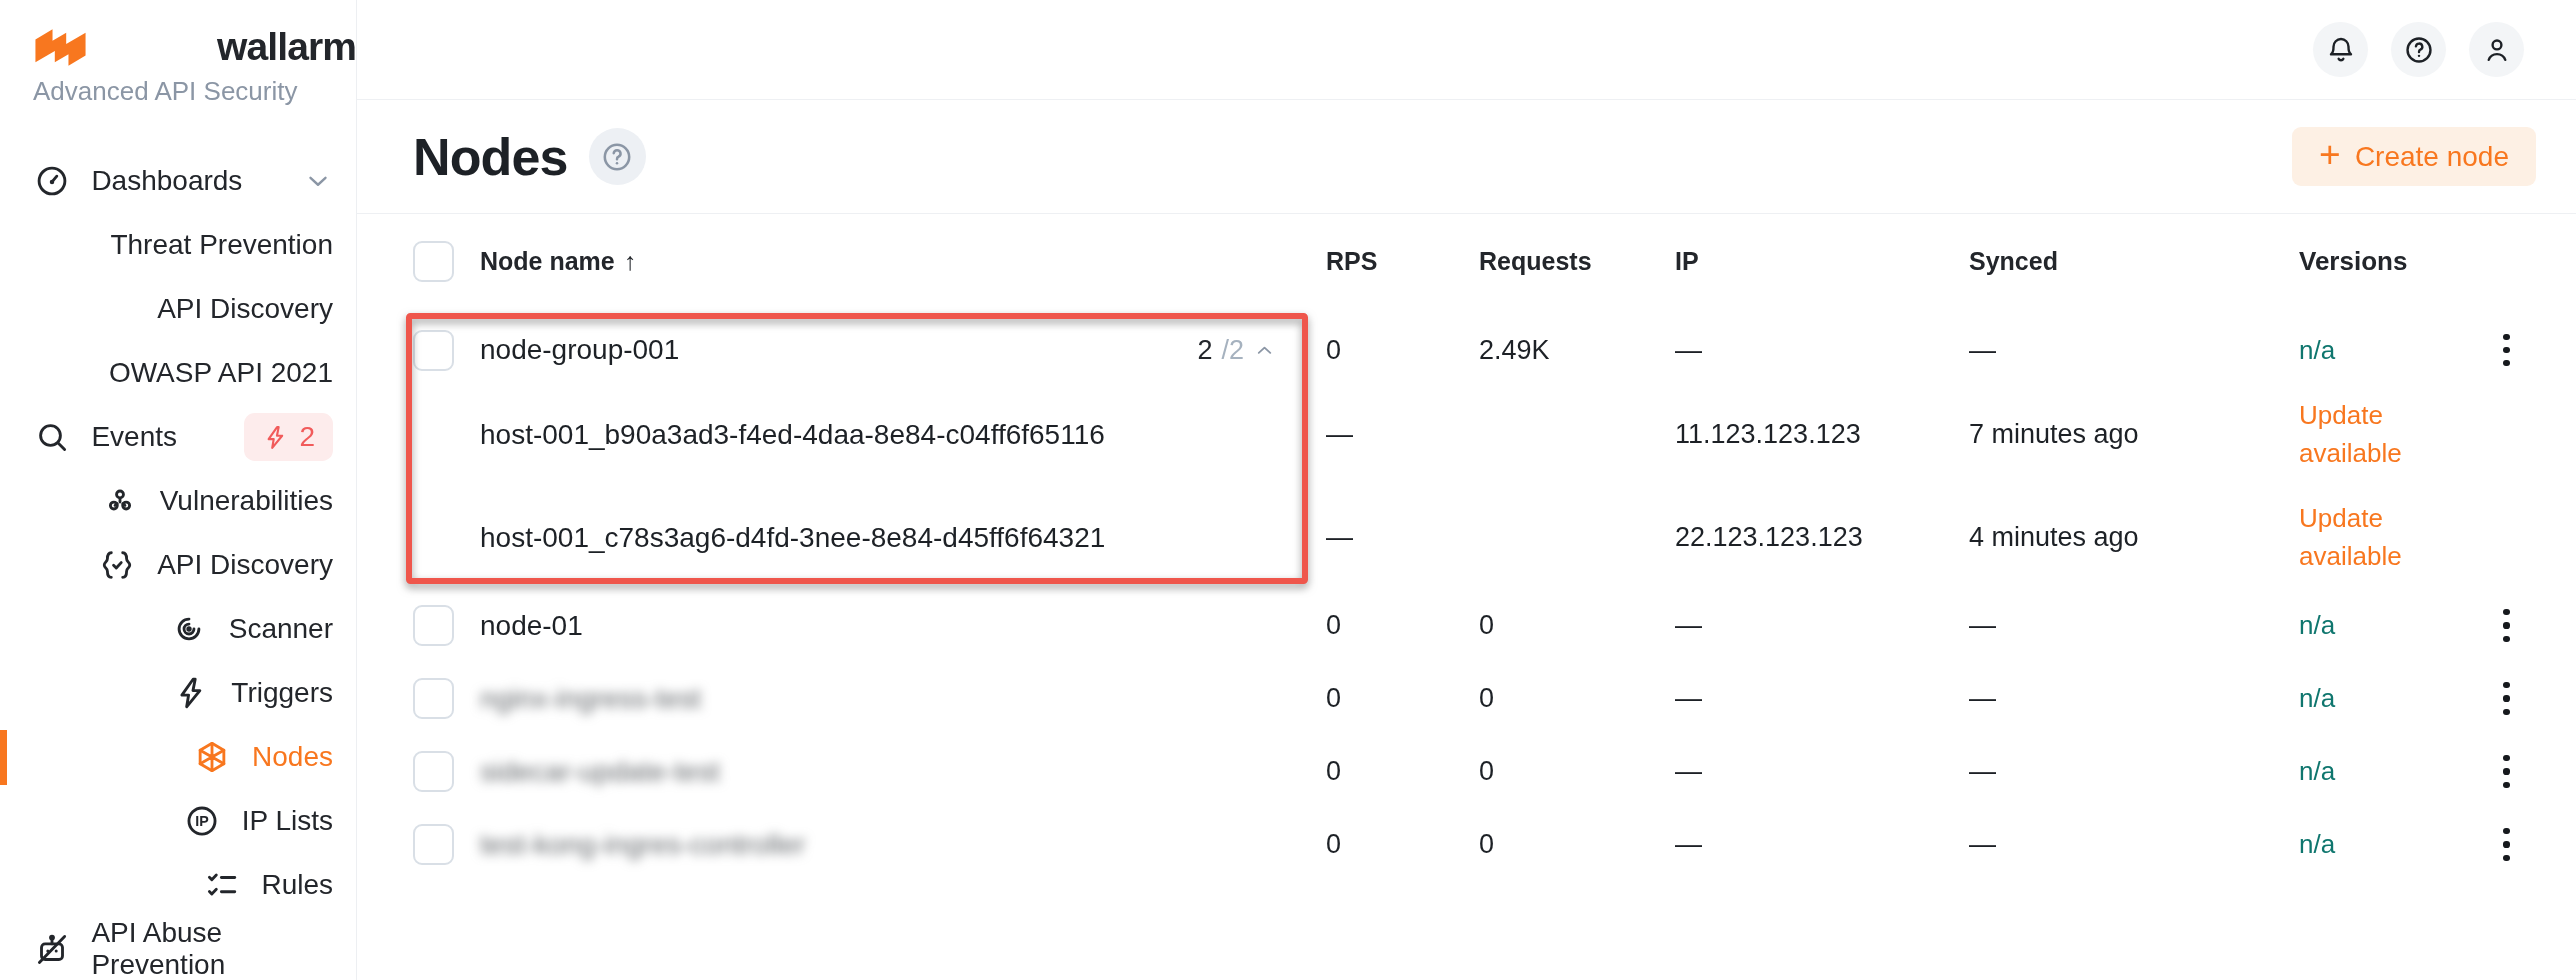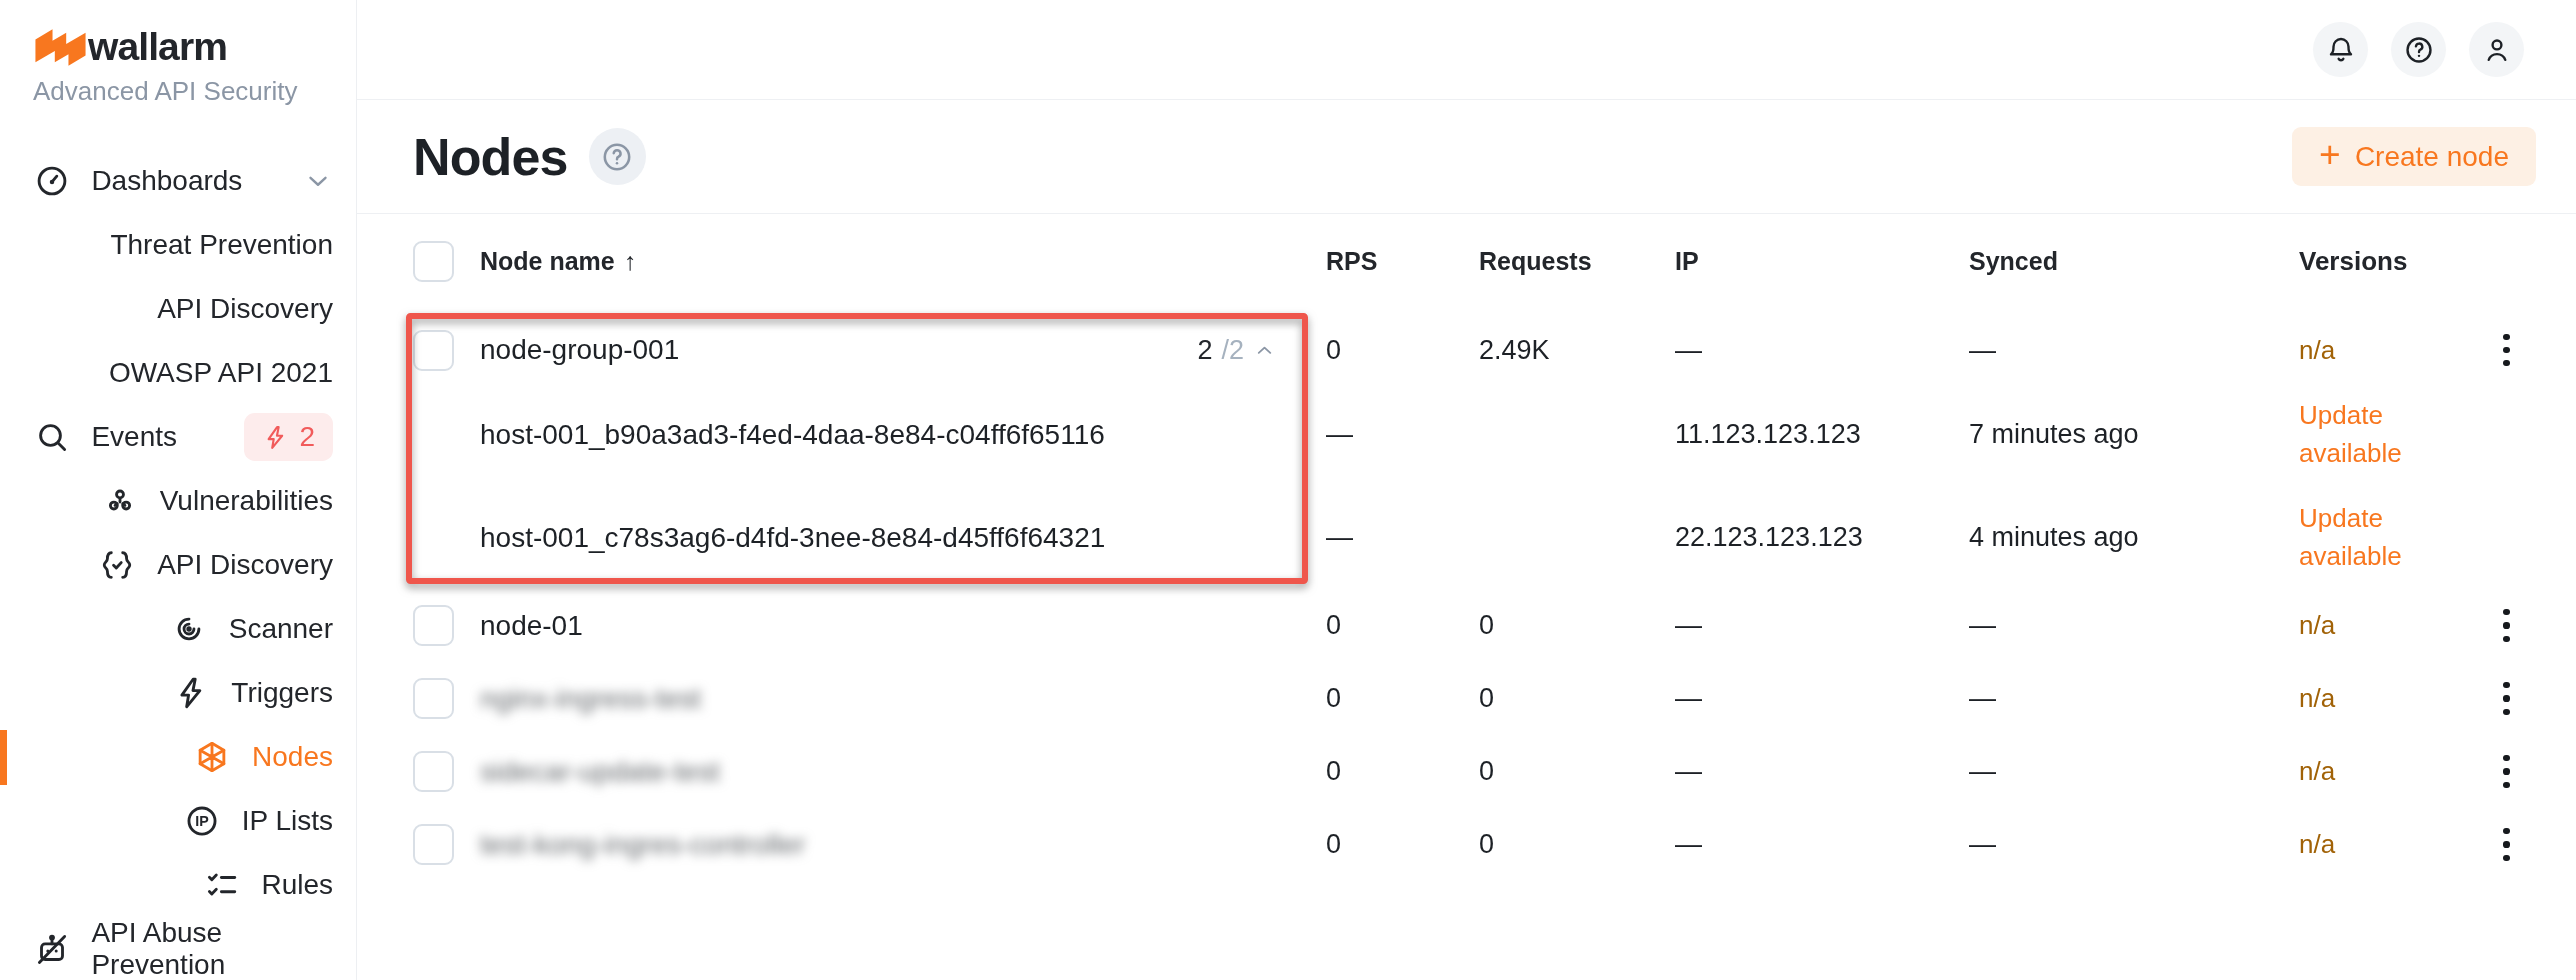--- a/index.html
+++ b/index.html
@@ -2,21 +2,21 @@
 <html style="font-size:14.3px"><head>
 <meta charset="utf-8">
 <style>
   * { margin:0; padding:0; box-sizing:border-box; }
   html,body { width:2576px; height:980px; overflow:hidden; background:#fff;
               font-family:"Liberation Sans","DejaVu Sans",sans-serif; color:#1d2126; }
   .app { display:flex; width:2576px; height:980px; }
 
   
   .sidebar { width:357px; flex:0 0 357px; border-right:1.8px solid #edeff2; padding-top:23px; position:relative; background:#fff; }
-  .logo { display:flex; align-items:center; gap:0; margin-left:33px; height:48px; }
+  .logo { display:flex; align-items:center; gap:21px; margin-left:33px; height:48px;justify-content:space-between; }
   .logo-mark { width:55px; height:41px; }
   .logo-text { font-size:39px; font-weight:800; color:#23262b; letter-spacing:-0.9px; }
   .subtitle { margin:5.3px 0 0 33px; font-size:26px; color:#8b96a5; height:32px; }
   .nav { margin-top:41px; }
   .nav-item { position:relative; height:64px; display:flex; align-items:center; gap:21.4px; padding:0 23px 0 33px; font-size:28px; color:#23262b; cursor:pointer;justify-content:flex-end; }
   .nav-item.indent { padding-left:56px; }
   .nav-item.active { color:#f8771f; }
   .nav-item.active::before { content:""; position:absolute; left:0; top:4.5px; bottom:4.5px; width:7.1px; background:#f8771f; }
   .nav-icon { width:37px; height:37px; display:flex; align-items:center; justify-content:center; flex:0 0 37px; }
   .nav-icon svg { width:36px; height:36px; }
@@ -53,21 +53,21 @@
   .sort-arrow { font-size:25px; margin-left:9px; font-weight:400; }
   .rows { position:relative; margin-top:25px; }
   .row-group { height:66px; }
   .row-child { height:103px; }
   .row-node { height:73px; }
   .checkbox { width:41px; height:41px; border:2.7px solid #d9dfe6; border-radius:9px; background:#fff; cursor:pointer; }
   .cell-name { font-size:28px; color:#1d2126; }
   .name-blurred { color:#63676b; filter:blur(5.3px); }
   .cell-num { font-size:27px; color:#1d2126; }
   .cell-versions { font-size:26px; text-align:left; }
-  .na { color:#a16207; }
+  .na { color:#0f766e; }
   .update-link { color:#f8771f; display:inline-block; width:143px; line-height:1.45; cursor:pointer; }
   .group-count { display:flex; align-items:center; justify-content:flex-end; gap:9px; padding-right:50px; grid-column:2; font-size:27px; cursor:pointer; }
   .count-have { color:#23262b; }
   .count-total { color:#a6b2bf; }
   .group-count svg { width:23px; height:23px; color:#8b96a5; }
   .name-wrap { display:flex; align-items:center; justify-content:space-between; }
   .kebab { display:flex; flex-direction:column; align-items:center; justify-content:center; gap:7.1px; width:41px; height:50px; cursor:pointer; margin:0 auto; }
   .kebab i { width:6.2px; height:6.2px; border-radius:50%; background:#16191d; }
   .highlight-box { position:absolute; left:-7.1px; top:-3.6px; width:902px; height:271px; border:6.2px solid #ef564c; border-radius:4.5px; pointer-events:none; filter:drop-shadow(0 4.5px 4.5px rgba(80,80,80,.55)); z-index:5; }
 </style>

